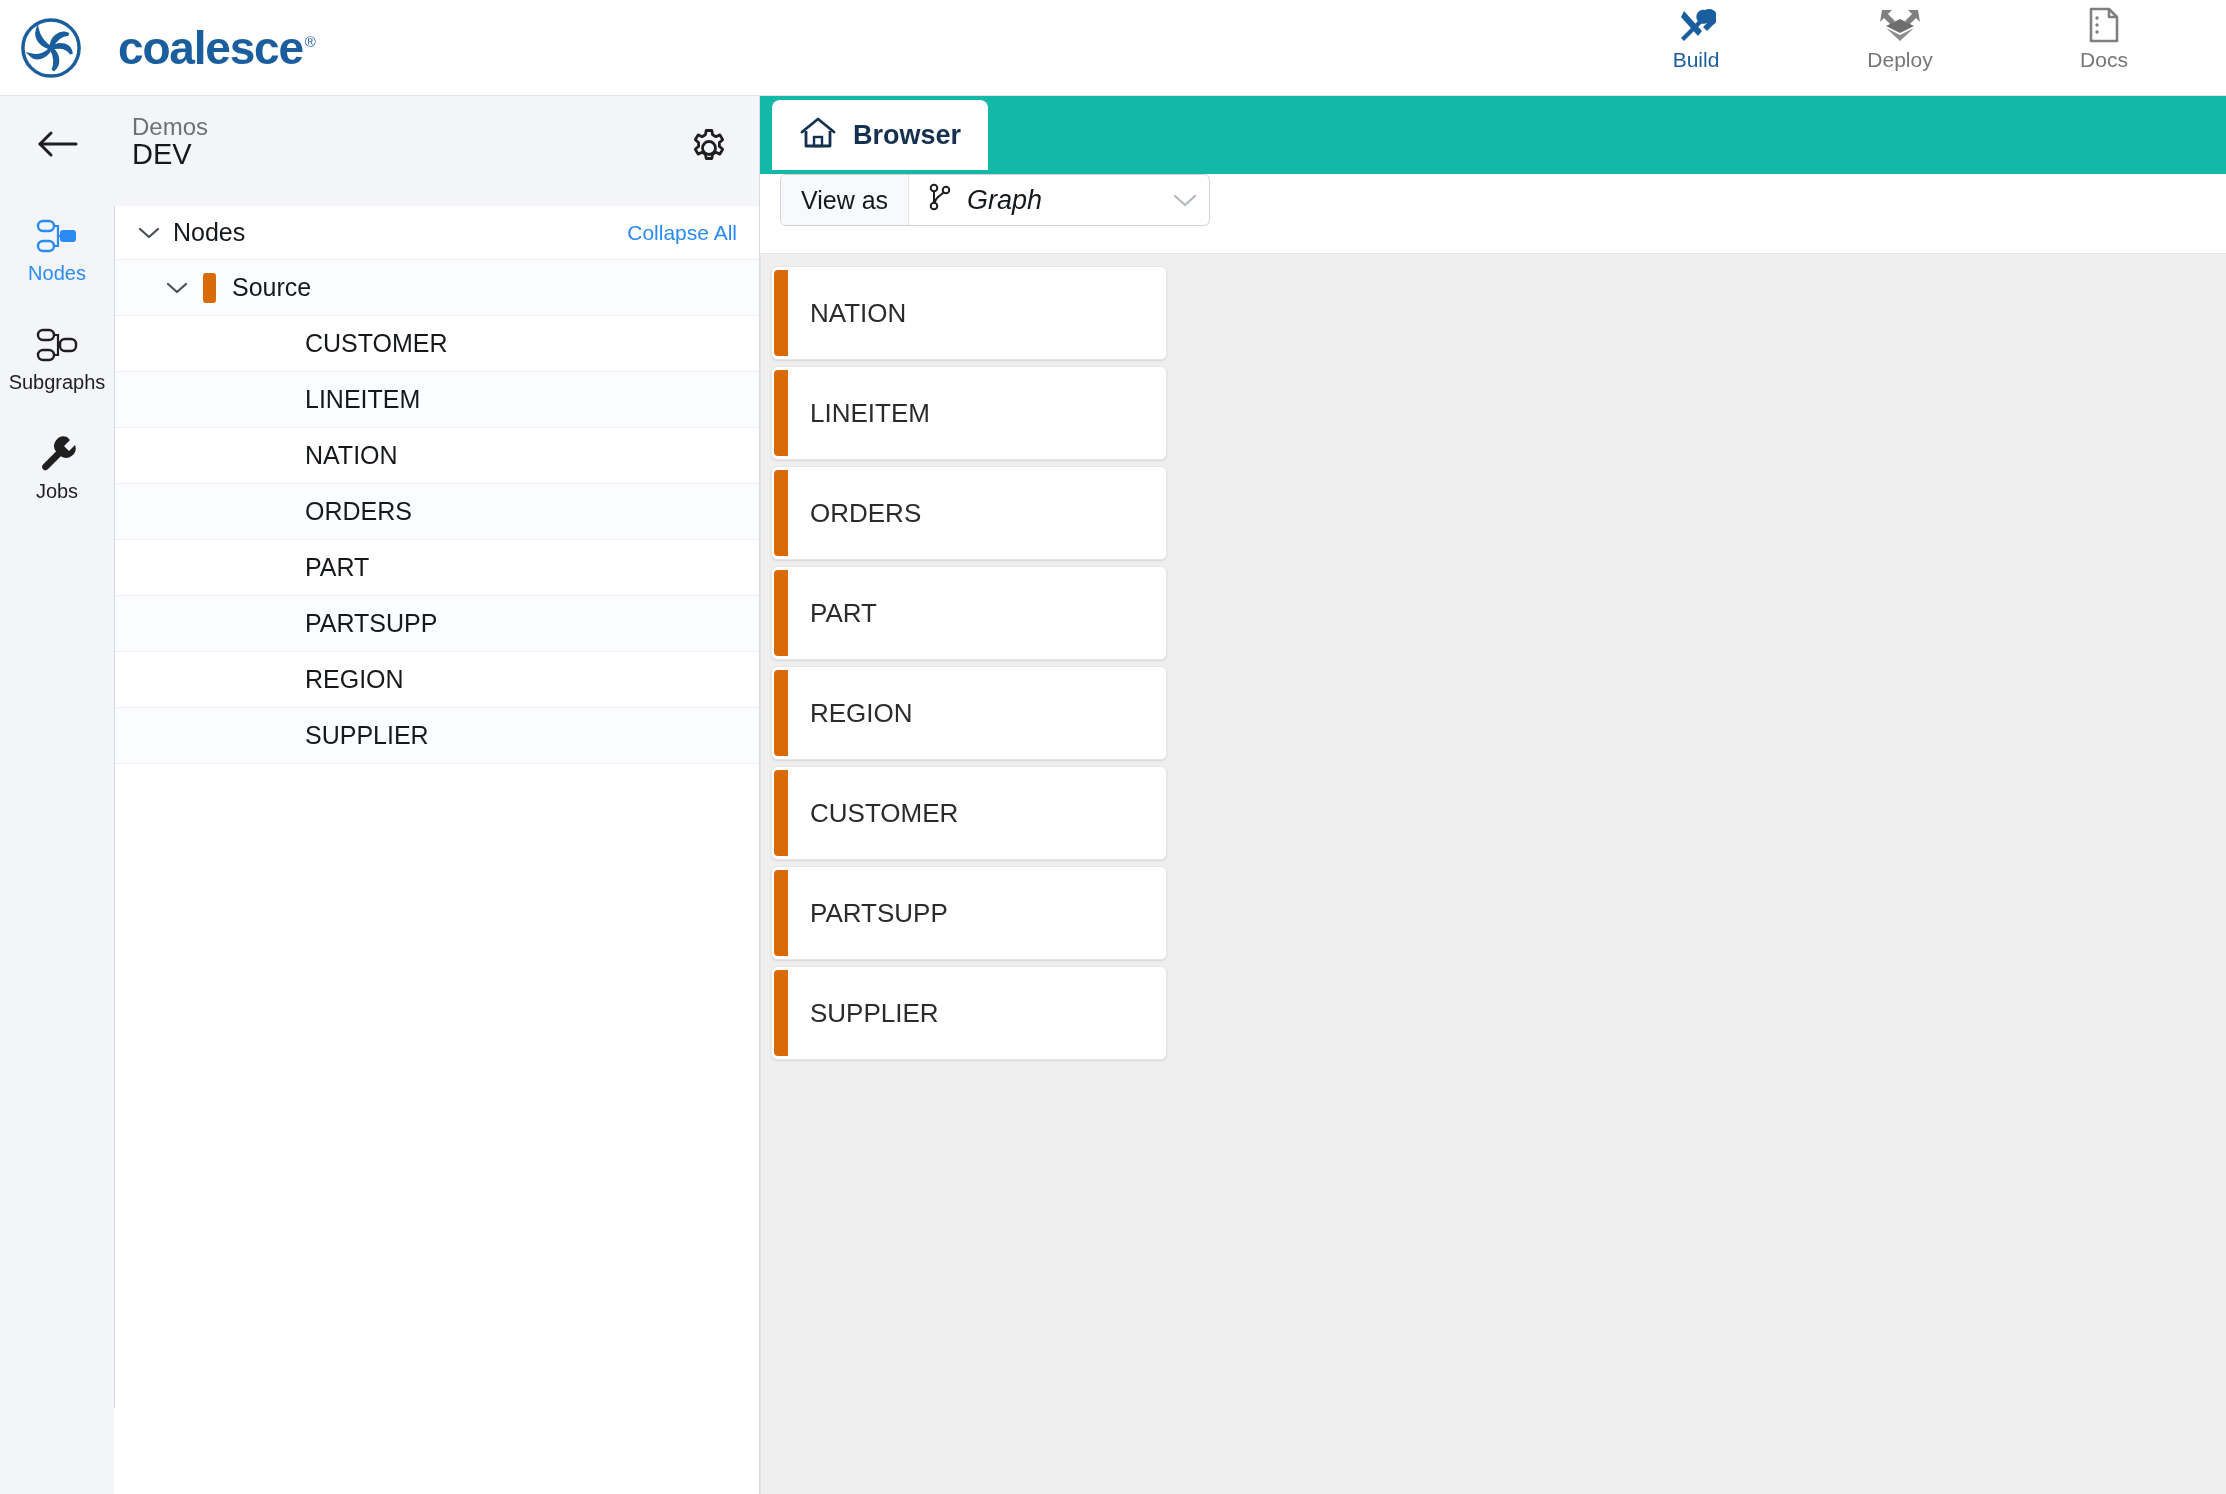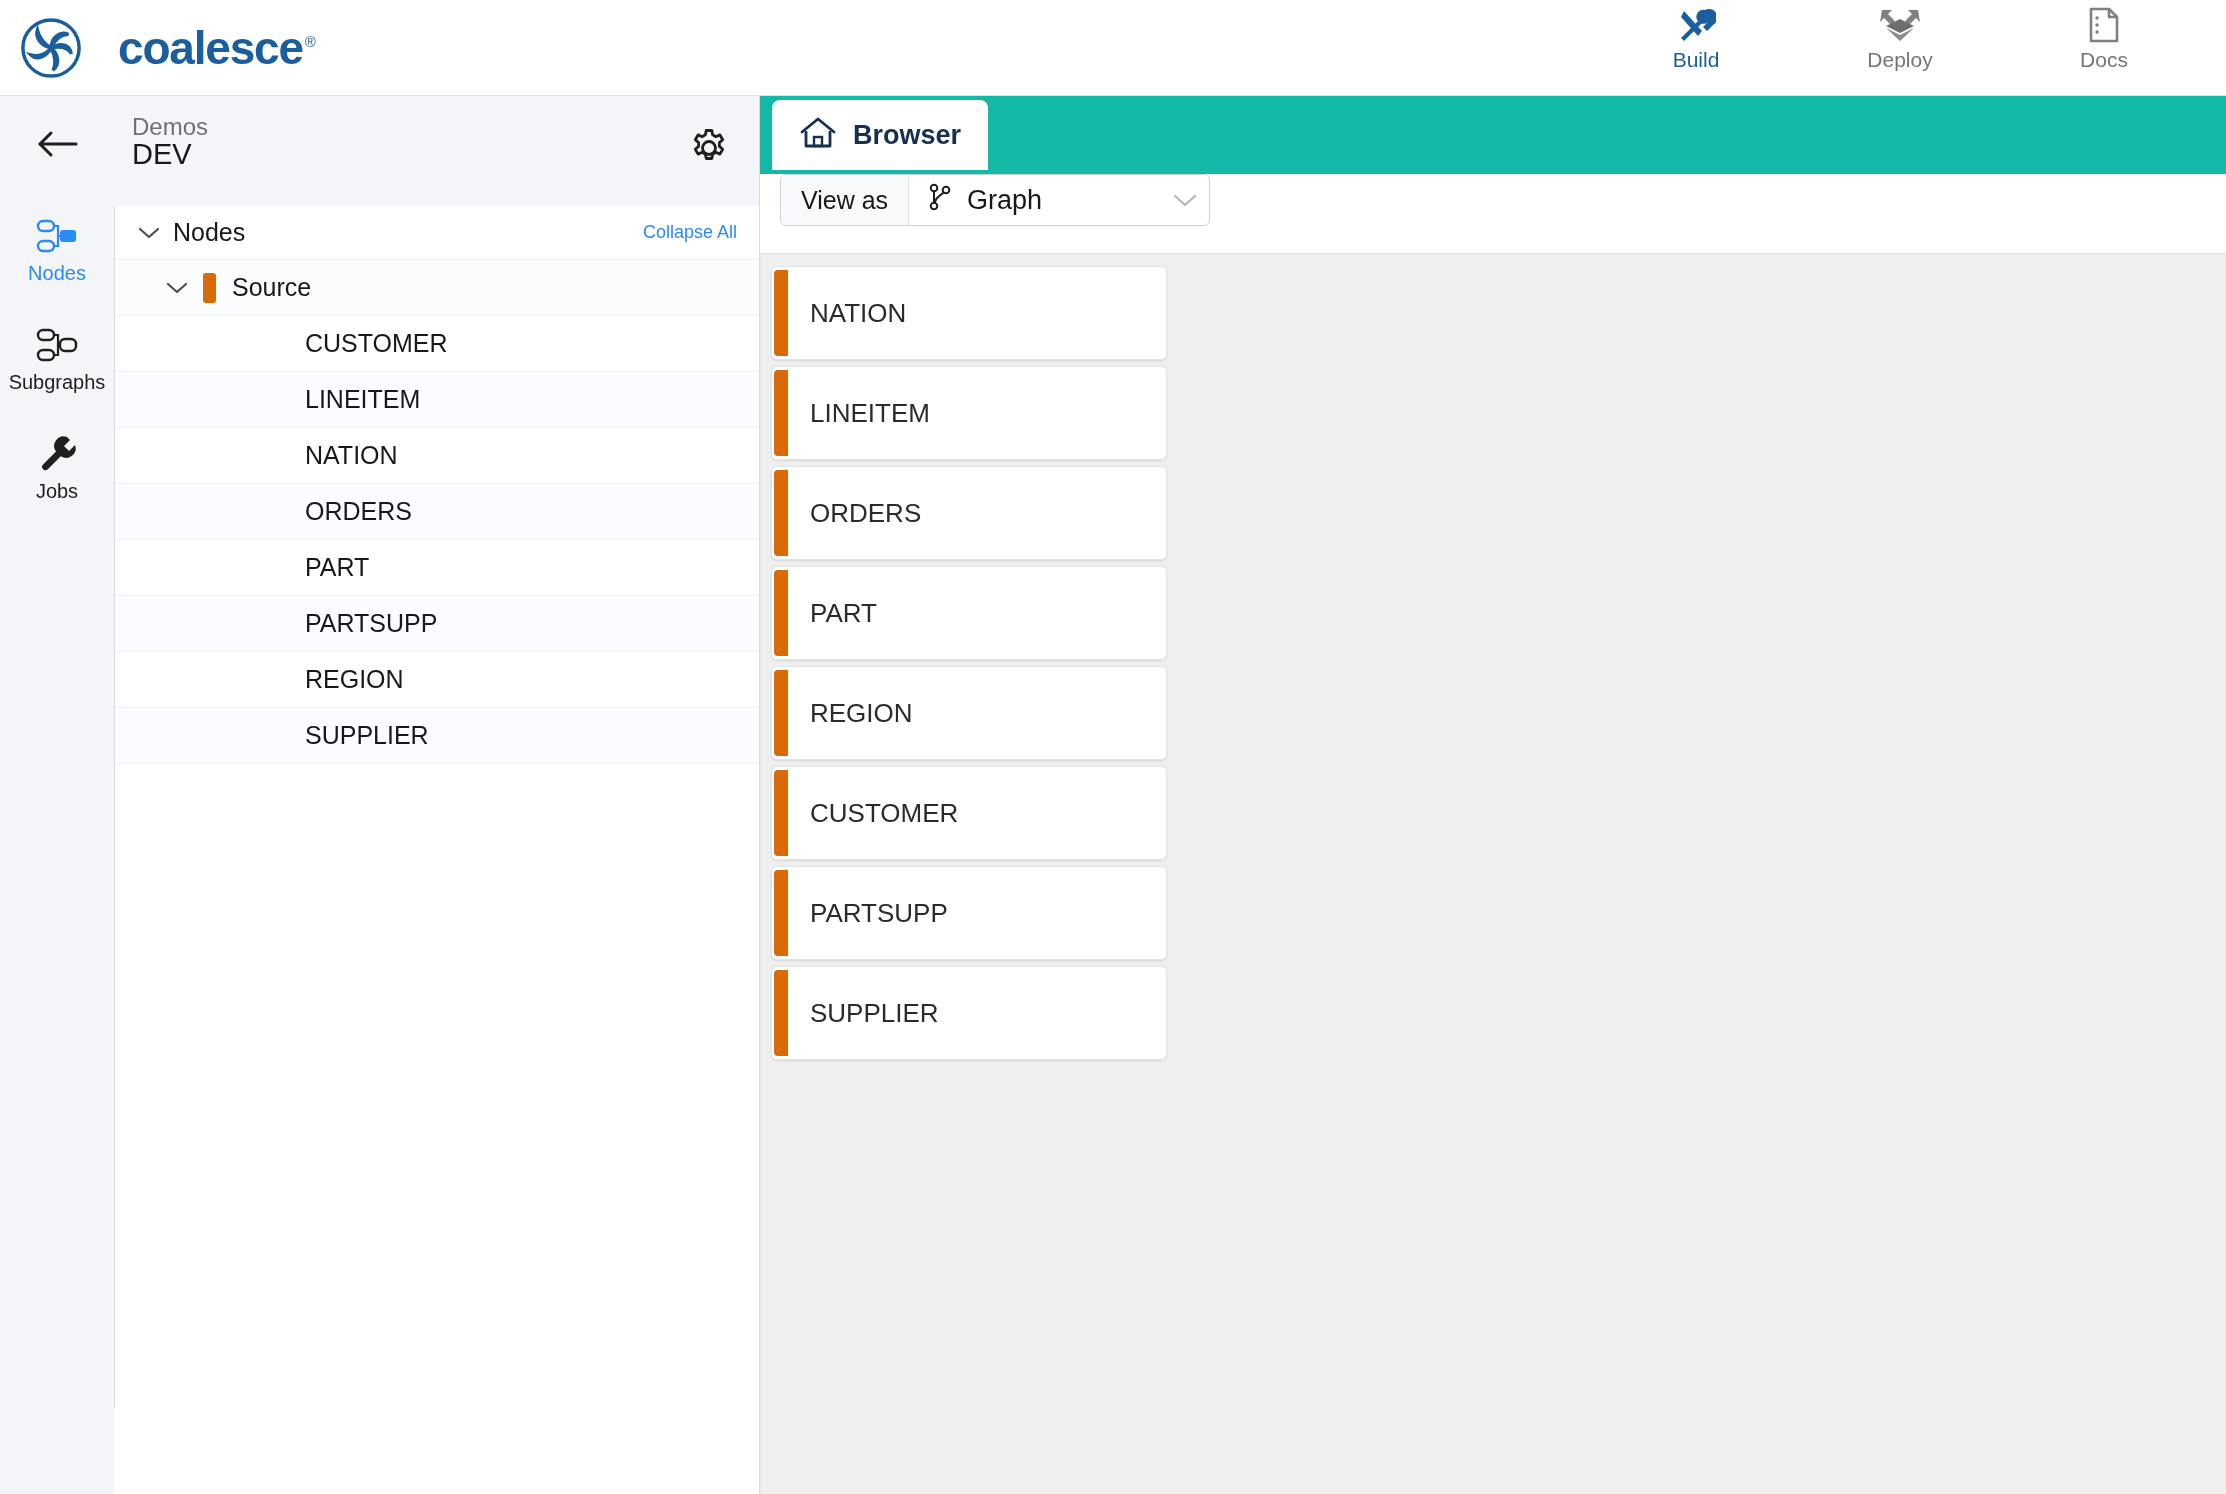--- a/index.html
+++ b/index.html
@@ -183,21 +183,21 @@
     cursor: pointer;
     flex: none;
   }
   .tree-head-label {
     font-size: 25px;
     color: #16191c;
     margin-left: 6px;
     flex: 1;
   }
   .collapse-all {
-    font-size: 18px;
+    font-size: 21px;
     color: #2a8bf2;
     cursor: pointer;
   }
 
   .tree-group {
     height: 56px;
     display: flex;
     align-items: center;
     padding-left: 44px;
     background: #fbfcfe;
@@ -282,20 +282,21 @@
   }
   .viewas-value {
     display: flex;
     align-items: center;
     gap: 14px;
     padding: 0 18px 0 18px;
     font-size: 27px;
     color: #16191c;
     min-width: 252px;
     height: 100%;
+    font-style: italic;
   }
   .viewas-chev {
     width: 48px;
     display: flex; align-items: center; justify-content: center;
   }
 
   .canvas {
     position: relative;
     height: calc(1398px - 78px - 80px);
     background: #efefef;

